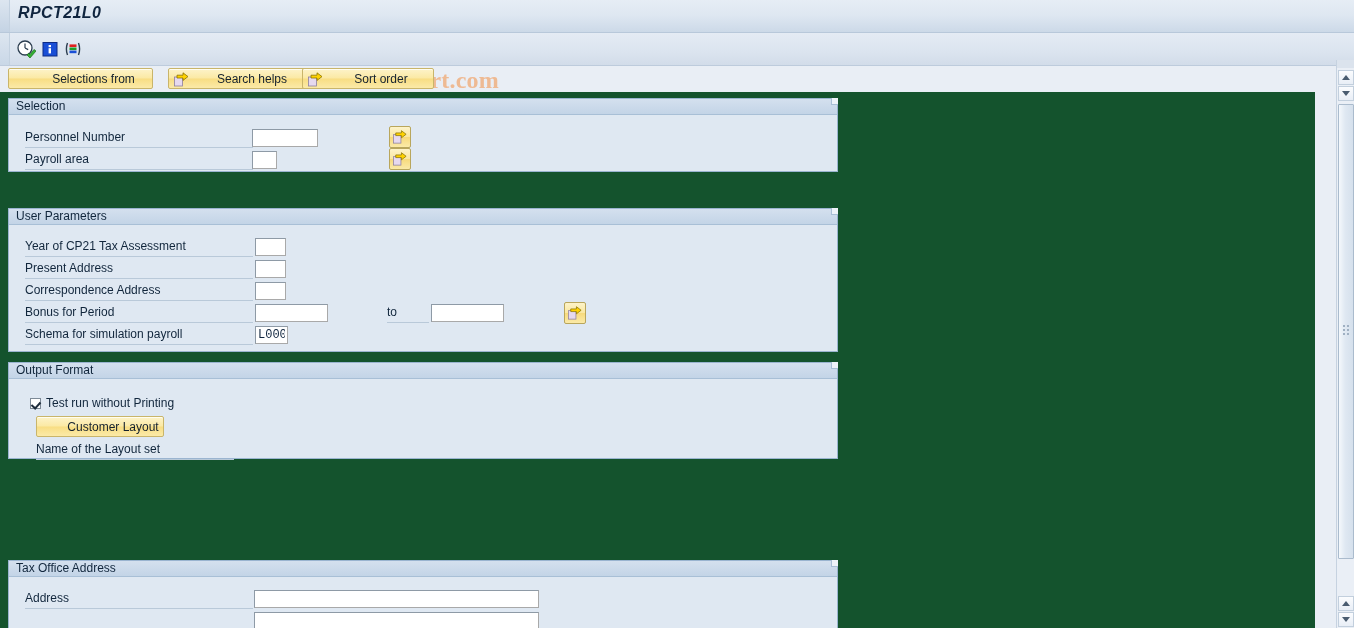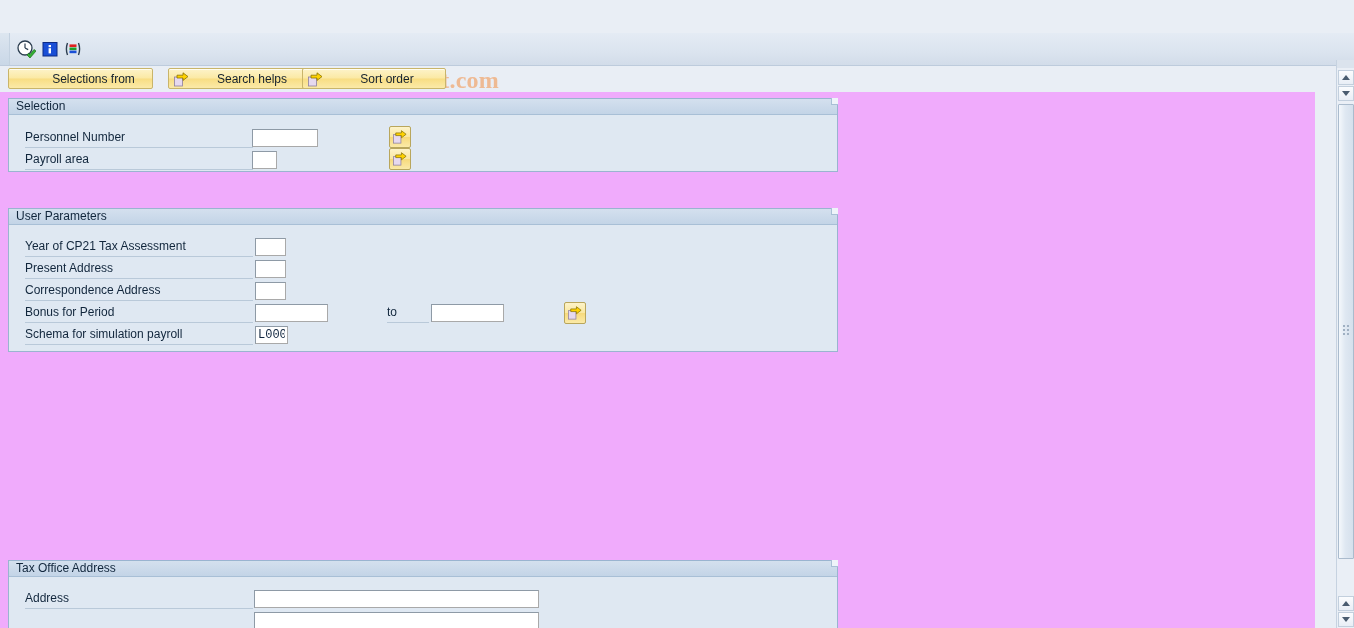--- a/index.html
+++ b/index.html
@@ -62,21 +62,21 @@
     display:flex;align-items:center;justify-content:center;
     font-size:12px;color:#14212e;cursor:pointer;box-sizing:border-box;
     white-space:nowrap;
   }
   .pbtn .lbl{flex:1;text-align:center;padding-left:26px;}
   .pbtn .ar{position:absolute;left:4px;top:2px;}
 
   
   .canvas{
     position:absolute;left:0;top:92px;width:1315px;height:536px;
-    background:#f0abfc;overflow:hidden;
+    background:#14532d;overflow:hidden;
   }
 
   
   .grp{position:absolute;left:8px;width:830px;box-sizing:border-box;
        border:1px solid #9ab4d0;background:#dfe8f2;}
   .grp-hd{
     height:16px;line-height:15px;padding-left:7px;
     background:linear-gradient(to bottom,#d4e0ee 0%,#c3d4e7 100%);
     border-bottom:1px solid #a8bfd6;
     font-size:12px;color:#11263c;box-sizing:border-box;
@@ -146,20 +146,24 @@
   .hsb-corner{
     position:absolute;right:0;top:60px;width:18px;height:8px;background:#dbe3ed;
     border-left:1px solid #c6d2e0;box-sizing:border-box;
   }
 </style>
 </head>
 <body>
 
 <div class="screen">
 
+  <div class="titlebar">
+    <div class="tl-left"></div>
+    <div class="title-text">RPCT21L0</div>
+  </div>
 
   <div class="iconbar">
     <div class="tl-left"></div>
 
     <div class="tbicon" style="left:16px;">
       <svg width="20" height="20" viewBox="0 0 20 20">
         <circle cx="9" cy="9" r="7" fill="#ffffff" stroke="#2c3e50" stroke-width="1.3"></circle>
         <line x1="9" y1="9" x2="9" y2="4.5" stroke="#2c3e50" stroke-width="1.2"></line>
         <line x1="9" y1="9" x2="12.2" y2="10.6" stroke="#2c3e50" stroke-width="1.2"></line>
         <path d="M11 16 L14 19 L20 12 L18 10.5 L14 15.5 L12.5 14.3 Z" fill="#34b233" stroke="#1d6b1d" stroke-width=".7"></path>
@@ -196,21 +200,21 @@
     <div class="pbtn" style="left:156px;width:142px;margin-left:12px;">
       <span class="ar">
         <svg width="17" height="17" viewBox="0 0 17 17">
           <rect x="1.5" y="6" width="8" height="9" fill="#e6d9ef" stroke="#8d7fa0" stroke-width=".8"></rect>
           <path d="M4 4.2 L10 4.2 L10 1.8 L15 5.6 L10 9.4 L10 7 L4 7 Z" fill="#ffd200" stroke="#8a7300" stroke-width=".8"></path>
         </svg>
       </span>
       <span class="lbl">Search helps</span>
     </div>
 
-    <div class="pbtn" style="left:302px;width:144px;">
+    <div class="pbtn" style="left:302px;width:132px;">
       <span class="ar">
         <svg width="17" height="17" viewBox="0 0 17 17">
           <rect x="1.5" y="6" width="8" height="9" fill="#e6d9ef" stroke="#8d7fa0" stroke-width=".8"></rect>
           <path d="M4 4.2 L10 4.2 L10 1.8 L15 5.6 L10 9.4 L10 7 L4 7 Z" fill="#ffd200" stroke="#8a7300" stroke-width=".8"></path>
         </svg>
       </span>
       <span class="lbl">Sort order</span>
     </div>
   </div>
 
@@ -262,20 +266,36 @@
             <rect x="1.5" y="6" width="8" height="9" fill="#e6d9ef" stroke="#8d7fa0" stroke-width=".8"></rect>
             <path d="M4 4.2 L10 4.2 L10 1.8 L15 5.6 L10 9.4 L10 7 L4 7 Z" fill="#ffd200" stroke="#8a7300" stroke-width=".8"></path>
           </svg>
         </div>
 
         <div class="flabel" style="left:16px;top:100px;width:228px;">Schema for simulation payroll</div>
         <input class="fin" style="left: 246px; top: 101px; width: 33px;" value="L000">
       </div>
     </div>
 
+    <div class="grp" style="top:270px;height:97px;">
+      <div class="grp-hd">Output Format</div>
+      <div class="grp-body">
+
+        <div class="cbrow" style="left:21px;top:17px;">
+          <span class="cbox"></span>
+          <span class="cblabel">Test run without Printing</span>
+        </div>
+
+        <div class="pbtn" style="left:27px;top:37px;width:128px;height:21px;">
+          <span class="lbl">Customer Layout</span>
+        </div>
+
+        <div class="flabel" style="left:27px;top:61px;width:198px;">Name of the Layout set</div>
+      </div>
+    </div>
 
 
     <div class="grp" style="top:468px;height:76px;">
       <div class="grp-hd">Tax Office Address</div>
       <div class="grp-body">
 
         <div class="flabel" style="left:16px;top:12px;width:228px;">Address</div>
         <input class="fin" style="left: 245px; top: 13px; width: 285px;" value="">
 
         <input class="fin" style="left: 245px; top: 35px; width: 285px;" value="">

